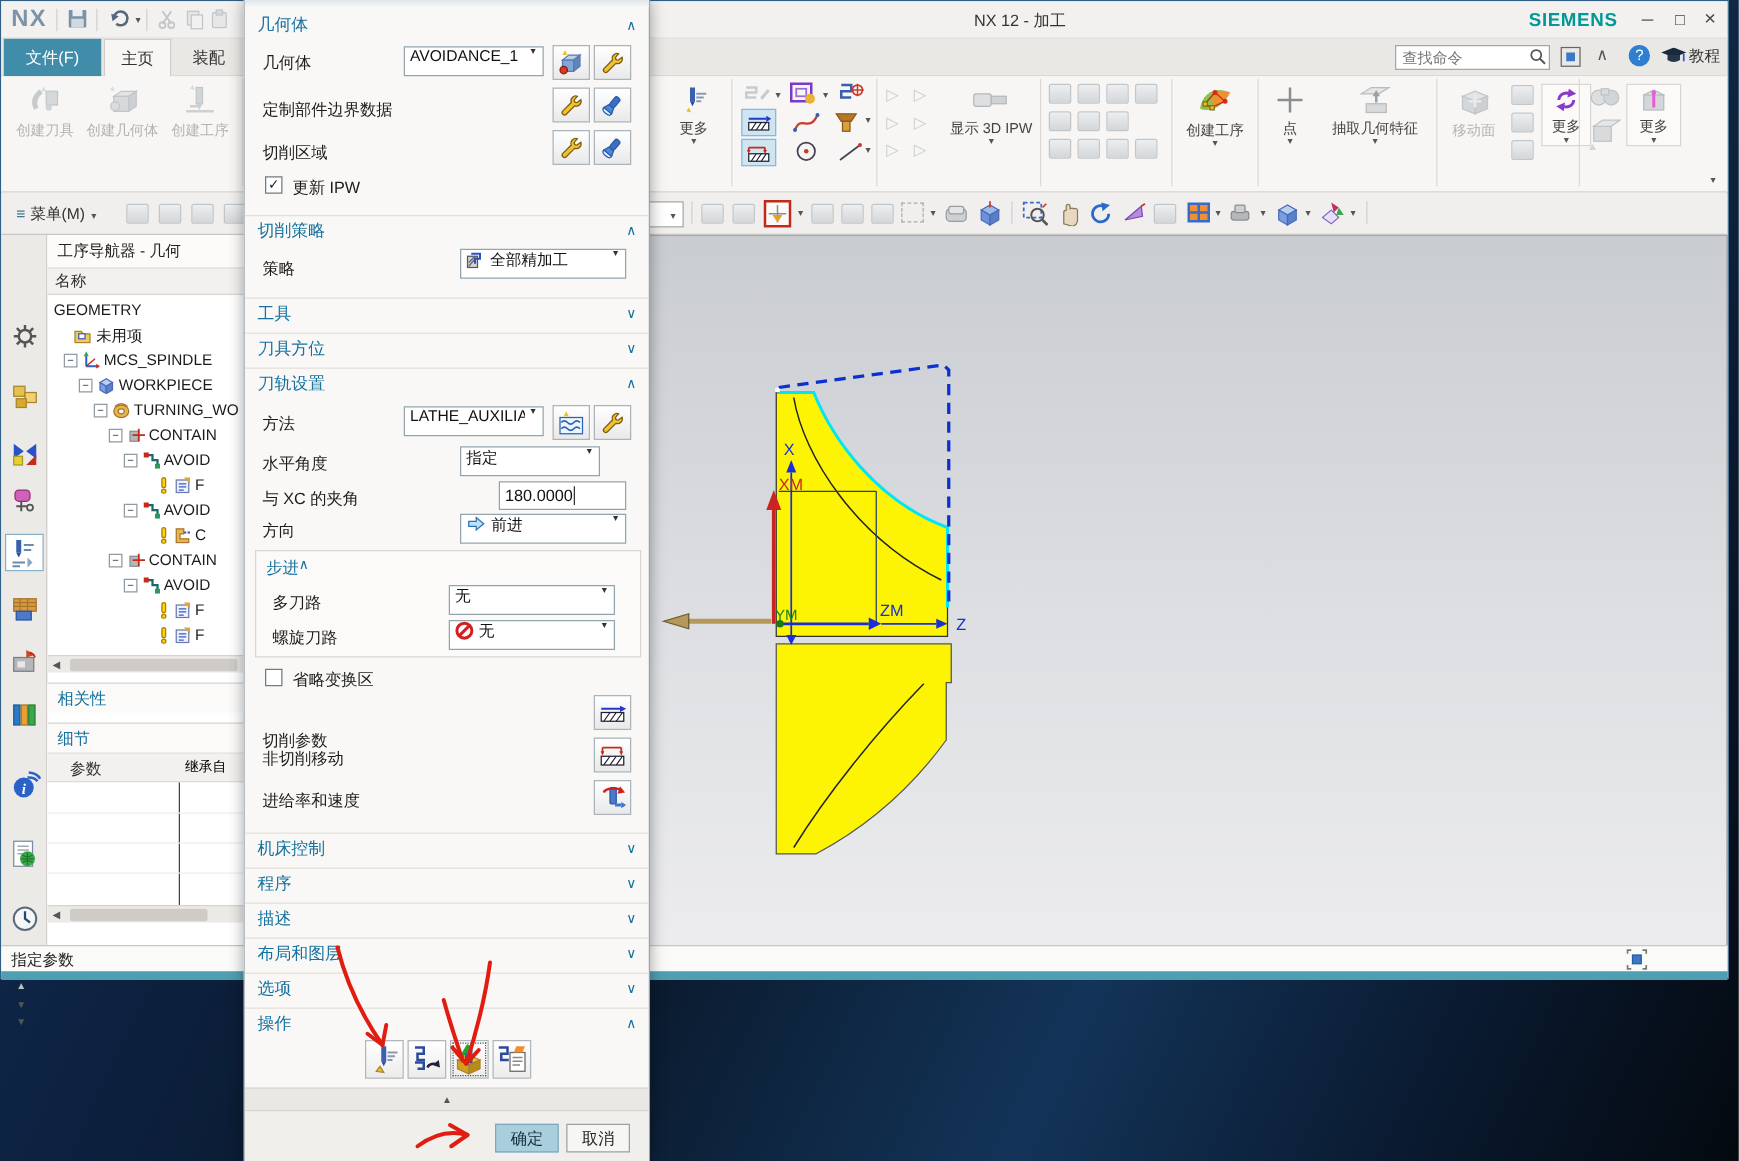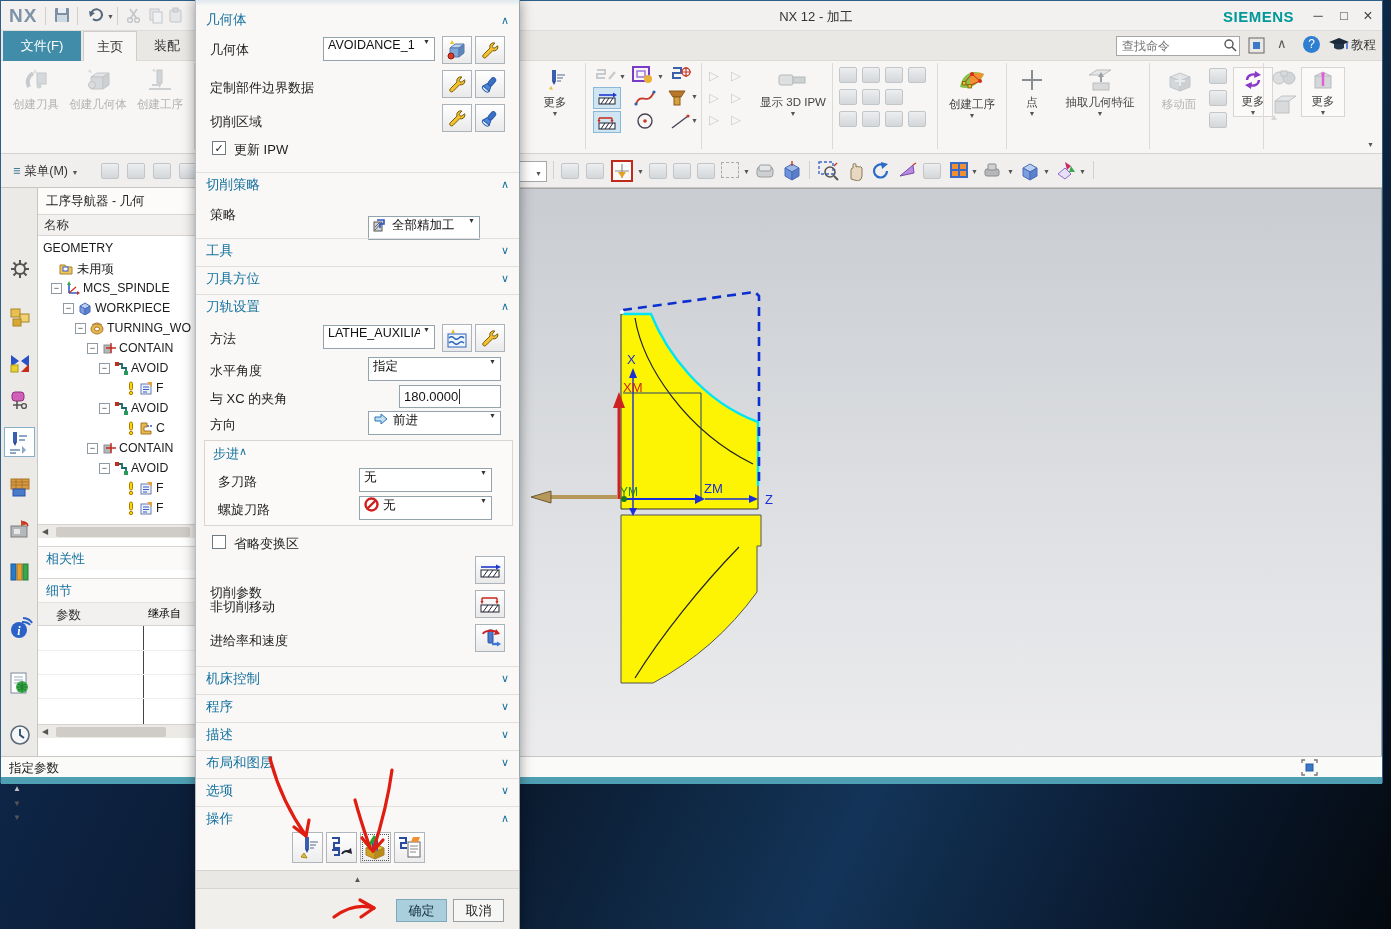--- a/index.html
+++ b/index.html
@@ -760,21 +760,21 @@
       </svg>
     </div>
   <span class="cb" style="left:16px;top:141px">✓</span>
   <span class="flabel" style="left:38px;top:141px">更新 IPW</span>
 
   <div class="sec" style="top:172px">
       <span class="t">切削策略</span>
       <span class="chev">∧</span>
     </div>
   <span class="flabel" style="left:14px;top:206px">策略</span>
-  <div class="dd" style="left:172px;top:216px;width:112px">
+  <div class="dd" style="left:172px;top:199px;width:133px">
       <span style="margin-right:4px"><svg width="15" height="15">
           <rect x="1" y="5" width="8" height="9" fill="#d2d5d8" stroke="#555"></rect>
           <path d="M2 13 l6 -7 M2 10 l5 -5" stroke="#666" stroke-width="1"></path>
           <path d="M4 3 h7 v4 h-4 v4" fill="none" stroke="#2a52c8" stroke-width="1.6"></path>
         </svg></span>
       <span class="val">全部精加工</span>
       <span class="da">▼</span>
     </div>
 
   <div class="sec" style="top:238px">
@@ -801,21 +801,21 @@
         <rect x="3" y="8" width="18" height="13" fill="#eef6fc" stroke="#2a62b8"></rect>
         <path d="M4 12 q2.5 -2.5 5 0 t5 0 t5 0 M4 17 q2.5 -2.5 5 0 t5 0 t5 0" fill="none" stroke="#2a62b8" stroke-width="1.4"></path>
       </svg>
     </div>
   <div class="ibtn" style="left:279px;top:324px">
       <svg width="22" height="22">
         <path d="M18.7 6.8a3.9 3.9 0 0 1-5 4.9L7 18.4a1.9 1.9 0 0 1-2.7-2.7L11 9a3.9 3.9 0 0 1 4.9-5l-2 2.3a1.6 1.6 0 0 0 2.3 2.3z" fill="#f2c12e" stroke="#7a5c10"></path>
       </svg>
     </div>
   <span class="flabel" style="left:14px;top:362px">水平角度</span>
-  <div class="dd" style="left:172px;top:357px;width:133px">
+  <div class="dd" style="left:172px;top:357px;width:112px">
       <span class="val">指定</span>
       <span class="da">▼</span>
     </div>
   <span class="flabel" style="left:14px;top:390px">与 XC 的夹角</span>
   <div class="tin" style="left:203px;top:385px;width:102px"><span>180.0000</span><span style="border-left:1px solid #333;margin-left:1px"></span></div>
   <span class="flabel" style="left:14px;top:416px">方向</span>
   <div class="dd" style="left:172px;top:411px;width:133px">
       <span style="margin-right:4px"><svg width="16" height="14">
           <path d="M2 5 h6 v-3 l6 5 -6 5 v-3 H2 z" fill="#bfe0f4" stroke="#2a72b8"></path>
         </svg></span>

